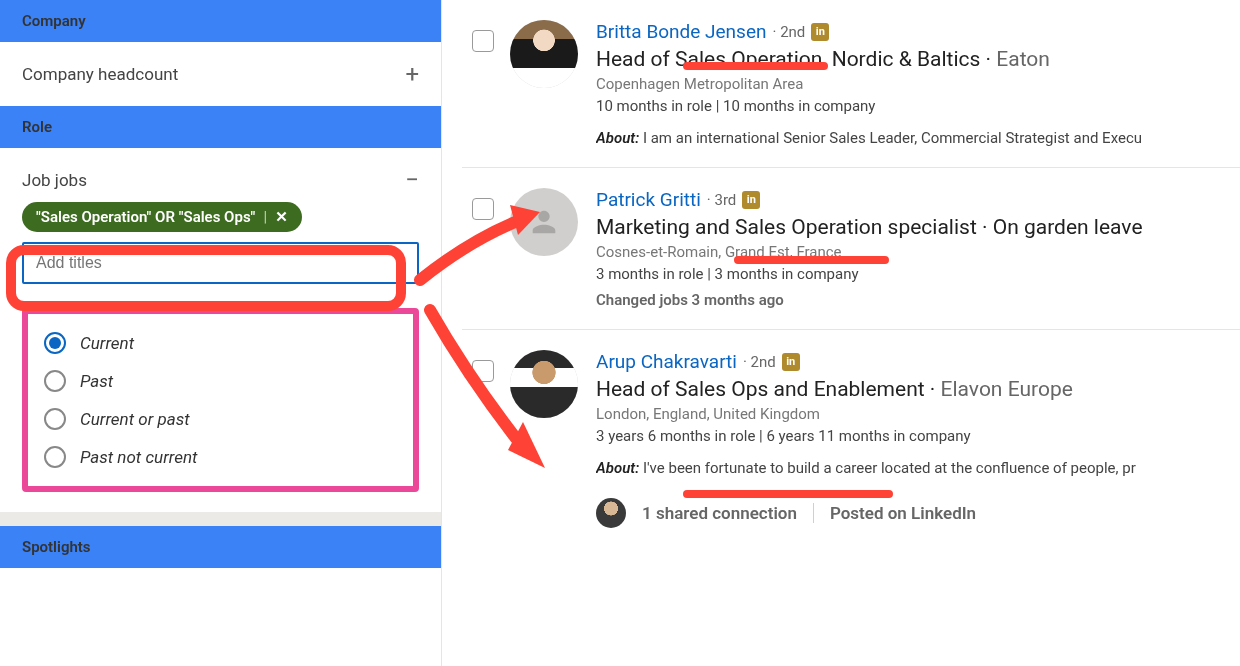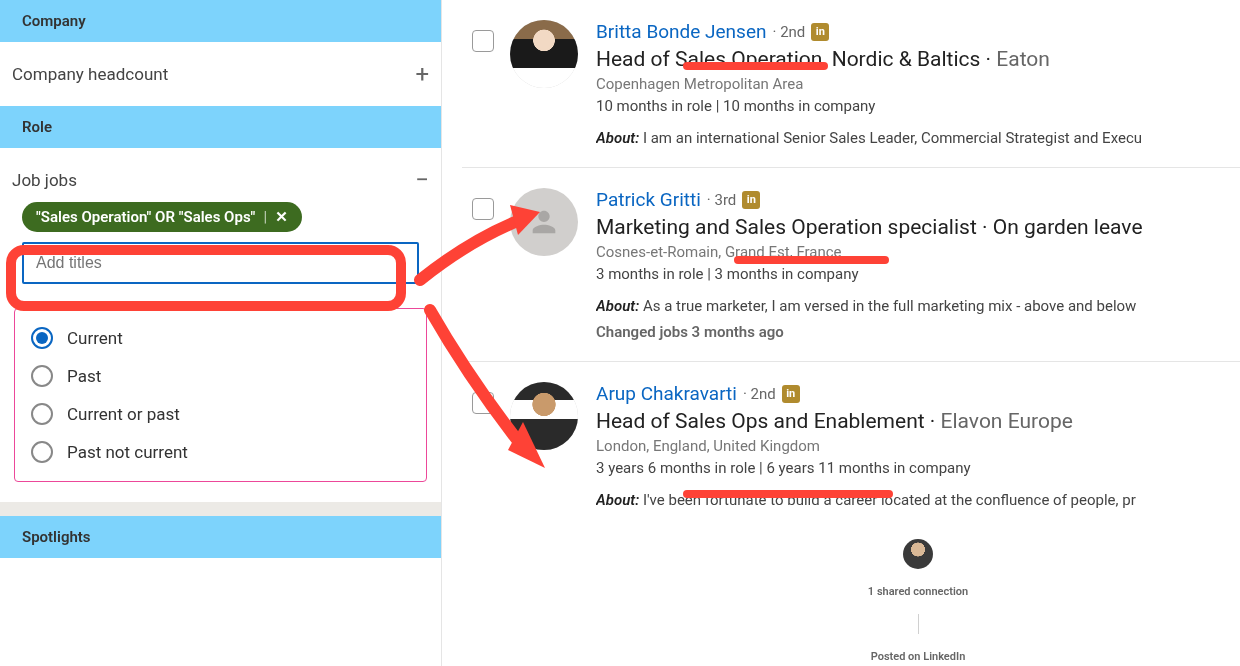--- a/index.html
+++ b/index.html
@@ -14,31 +14,31 @@
   }
   .layout { display: flex; height: 100%; }
   .sidebar {
     width: 442px;
     flex-shrink: 0;
     background: #fff;
     border-right: 1px solid #e5e5e5;
     position: relative;
   }
   .section-header {
-    background: #7dd3fc;
+    background: #3b82f6;
     padding: 12px 22px;
     font-size: 15px;
     font-weight: 600;
     color: #333;
   }
   .filter-row {
     display: flex;
     justify-content: space-between;
     align-items: center;
-    padding: 18px 12px;
+    padding: 18px 22px;
     font-size: 17px;
     color: #444;
   }
   .plus-icon, .minus-icon {
     font-size: 24px;
     color: #666;
     font-weight: 400;
     cursor: pointer;
   }
   .job-title-block {
@@ -60,24 +60,25 @@
   .add-titles {
     border: 2px solid #0a66c2;
     border-radius: 2px;
     padding: 10px 12px;
     font-size: 16px;
     color: #777;
     width: 100%;
     outline: none;
   }
   .radio-group {
-    margin: 14px 14px 20px;
-    border: 1px solid #ec4899;
+    margin: 14px 22px 20px;
+    border: 6px solid #ec4899;
     border-radius: 4px;
     padding: 10px 12px;
+    font-style: italic;
   }
   .radio-item {
     display: flex;
     align-items: center;
     padding: 8px 4px;
     font-size: 17px;
     color: #333;
     cursor: pointer;
   }
   .radio-circle {
@@ -174,25 +175,24 @@
   .headline .company { color: #666; }
   .location { font-size: 15px; color: #777; margin-top: 4px; }
   .tenure { font-size: 15px; color: #444; margin-top: 4px; }
   .about { font-size: 15px; color: #444; margin-top: 14px; white-space: nowrap; overflow: hidden; }
   .about .lbl { color: #222; font-weight: 600; font-style: italic; }
   .changed-jobs { font-size: 15px; color: #666; font-weight: 600; margin-top: 8px; }
   .connections-row {
     display: flex;
     align-items: center;
     gap: 16px;
-    margin-top: 30px;
-    font-size: 11px;
+    margin-top: 21px;
+    font-size: 17px;
     color: #666;
     font-weight: 600;
-    flex-direction: column;
   }
   .mini-avatar {
     width: 30px; height: 30px; border-radius: 50%;
     background: radial-gradient(circle at 50% 35%, #d9b896 0%, #d9b896 28%, #3a3a3a 29%);
   }
   .vdivider { width: 1px; height: 20px; background: #d0d0d0; }
   
   .red-box {
     position: absolute;
     border: 10px solid #fe4236;
@@ -296,21 +296,20 @@
         <div class="name-line">
           <span class="name-link">Patrick Gritti</span>
           <span class="degree">· <span>3rd</span></span>
           <span class="in-badge">in</span>
         </div>
         <div class="headline">
           <span>Marketing and </span><span>Sales Operation</span><span> specialist</span> · <span class="company" style="color:#222;">On garden leave</span>
         </div>
         <div class="location">Cosnes-et-Romain, Grand Est, France</div>
         <div class="tenure">3 months in role | 3 months in company</div>
-        <div class="about"><span class="lbl">About:</span><span> As a true marketer, I am versed in the full marketing mix - above and below</span></div>
         <div class="changed-jobs">Changed jobs 3 months ago</div>
       </div>
     </div>
 
     <div class="result">
       <div class="checkbox"></div>
       <div class="avatar">
           <div class="avatar-face arup"></div>
         </div>
       <div class="result-body">

